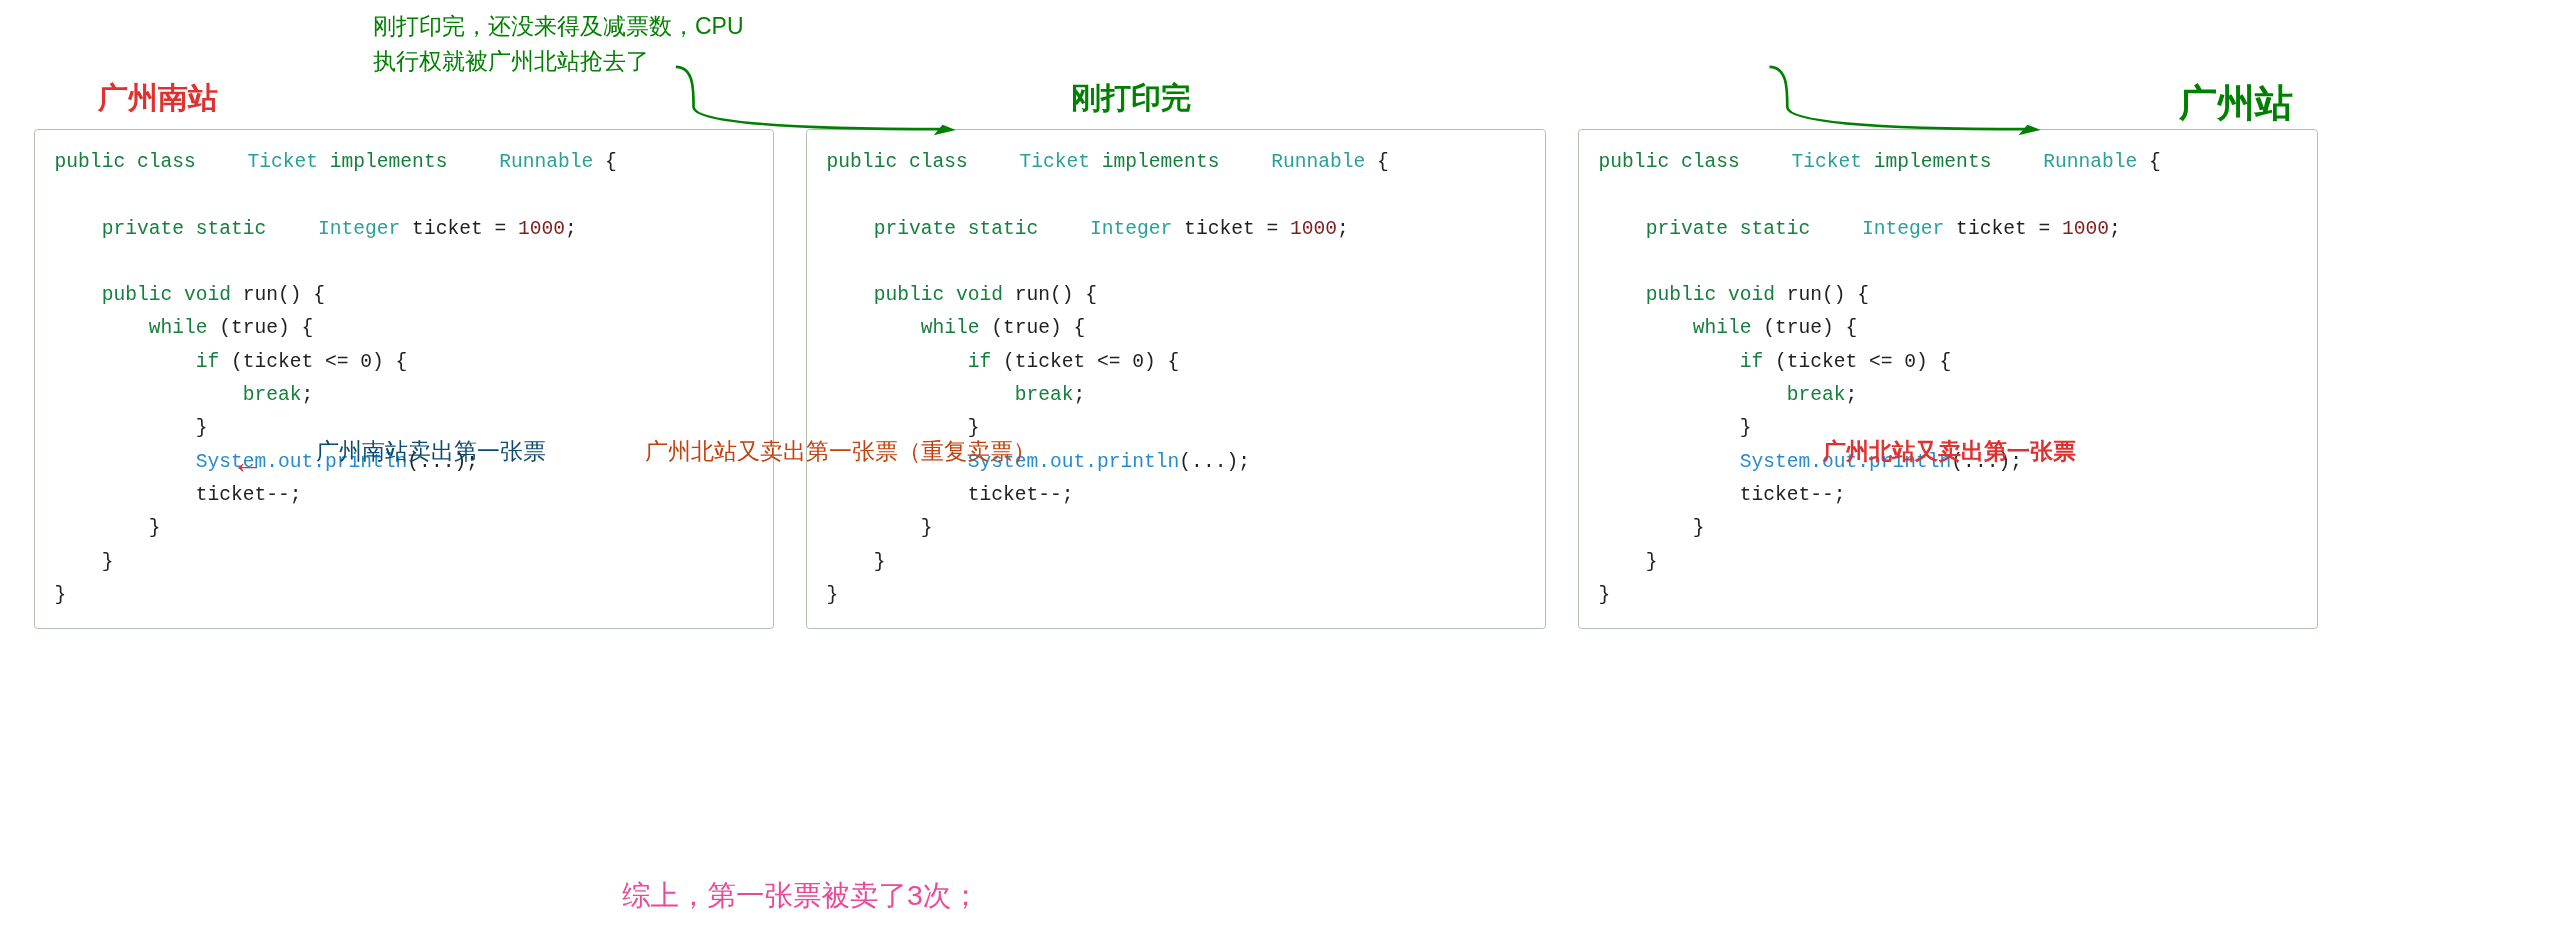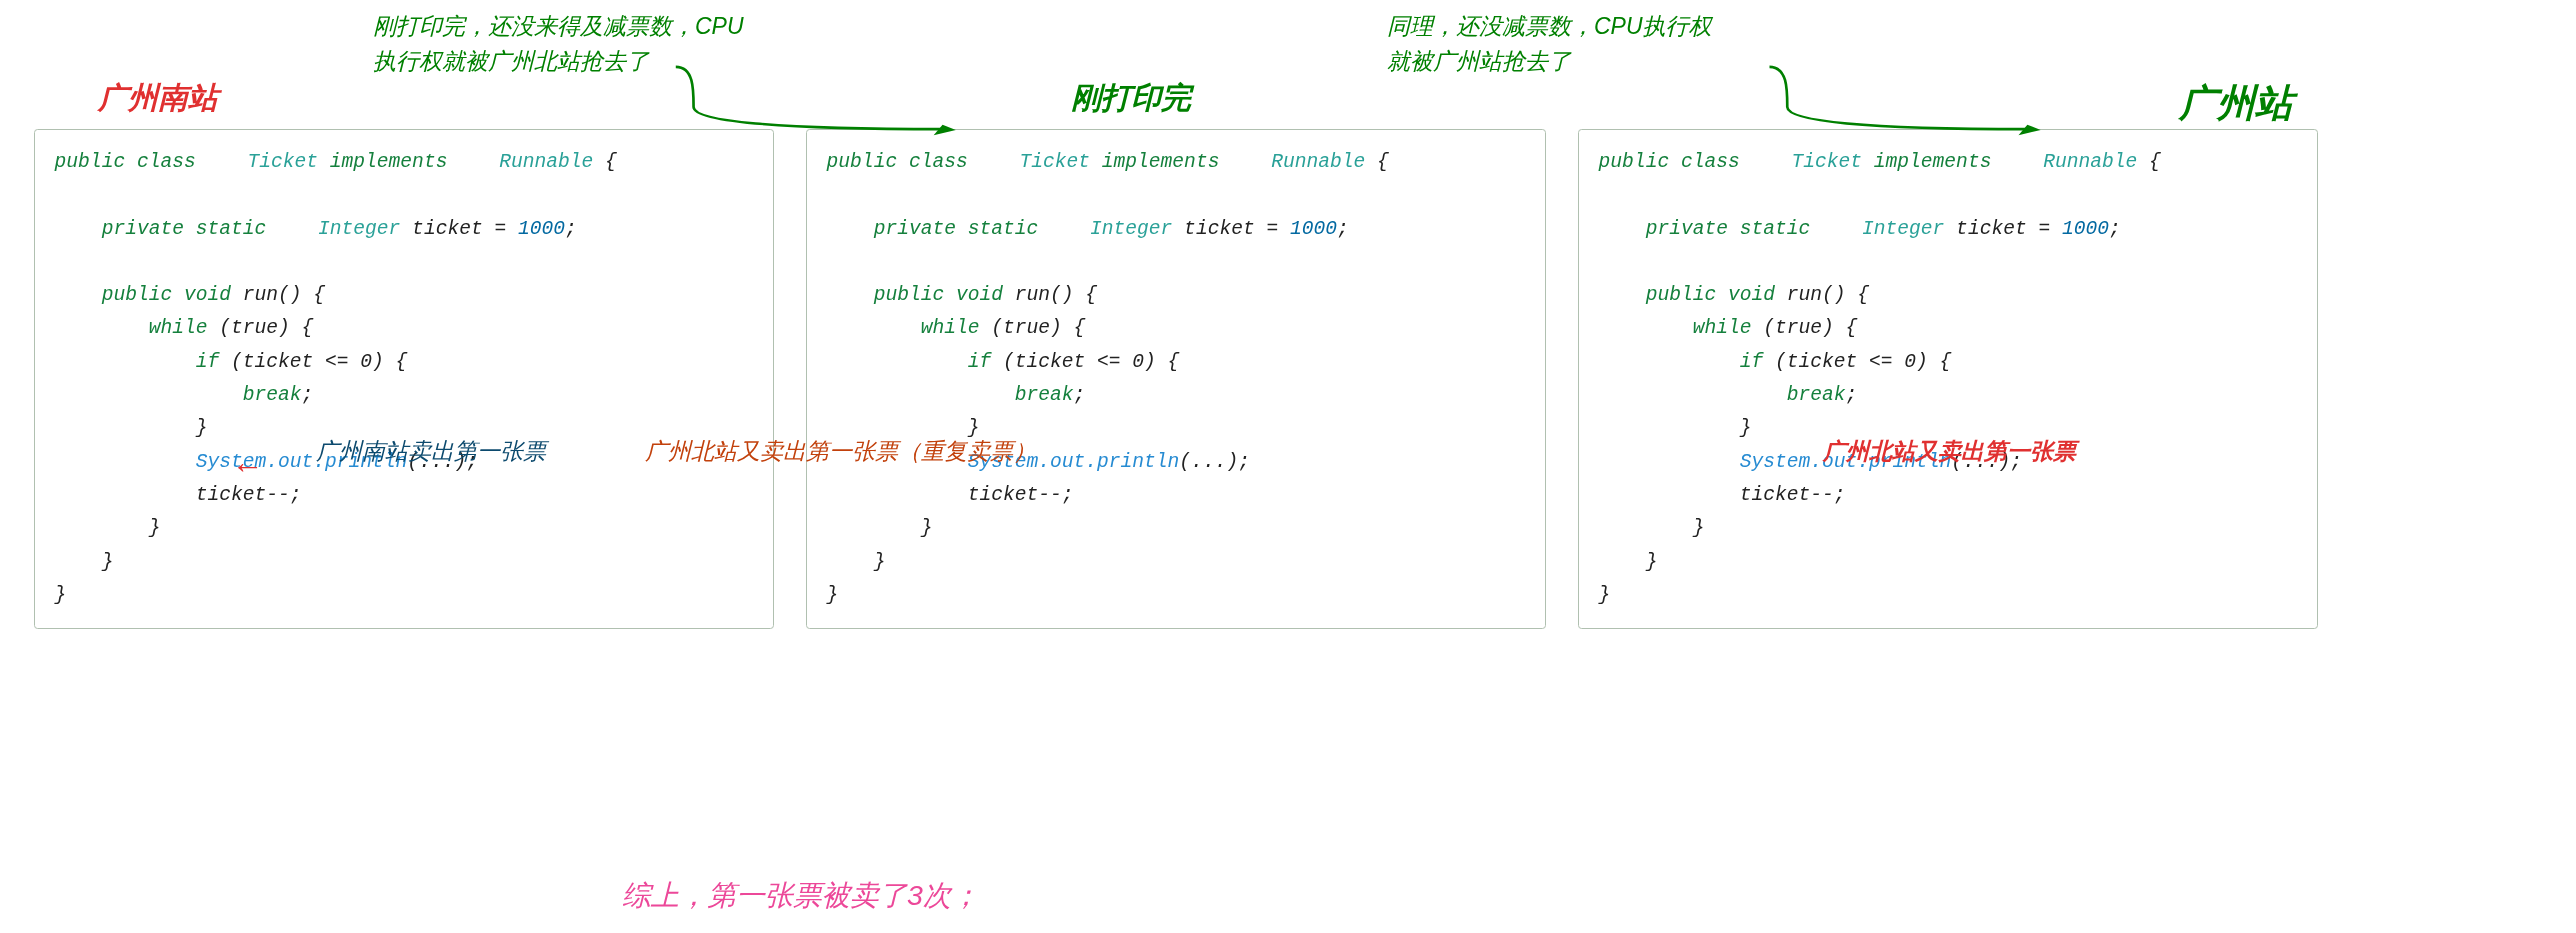--- a/index.html
+++ b/index.html
@@ -10,21 +10,20 @@
       min-height: 934px;
       position: relative;
       overflow: hidden;
     }
 
     .main-container {
       width: 2352px;
       min-height: 934px;
       position: relative;
       background: #fff;
-      font-style: italic;
     }
 
     
     .panels-row {
       display: flex;
       flex-direction: row;
       position: absolute;
       top: 129px;
       left: 18px;
       right: 18px;
@@ -44,21 +43,21 @@
       font-family: 'Courier New', Courier, monospace;
       font-size: 19.6px;
       line-height: 1.7;
       white-space: pre;
       color: #222;
     }
 
     
     .kw { color: #15803d; } 
     .type { color: #2aa198; margin-left: 40px; } 
-    .num { color: #0369a1; text-align: right; } 
+    .num { color: #7f1d1d; text-align: right; } 
     .method { color: #268bd2; }
 
     
     .label-gz-south {
       position: absolute;
       top: 78px;
       left: 98px;
       color: #e03030;
       font-size: 30px;
       font-weight: bold;
@@ -166,24 +165,20 @@
 </head>
 <body>
 
 <div class="main-container">
 
   <div class="annotation-top-left">
     <span>刚打印完，还没来得及减票数，CPU</span><br>
     <span>执行权就被广州北站抢去了</span>
   </div>
 
-  <div class="annotation-top-right">
-    <span>同理，还没减票数，CPU执行权</span><br>
-    <span>就被广州站抢去了</span>
-  </div>
 
   <div class="label-gz-south">广州南站</div>
   <div class="label-gz-north">刚打印完</div>
   <div class="label-gz-station">广州站</div>
 
   <div class="panels-row">
 
     <div class="code-panel">
       <pre><span class="kw">public</span> <span class="kw">class</span> <span class="type">Ticket</span> <span class="kw">implements</span> <span class="type">Runnable</span> {
 

